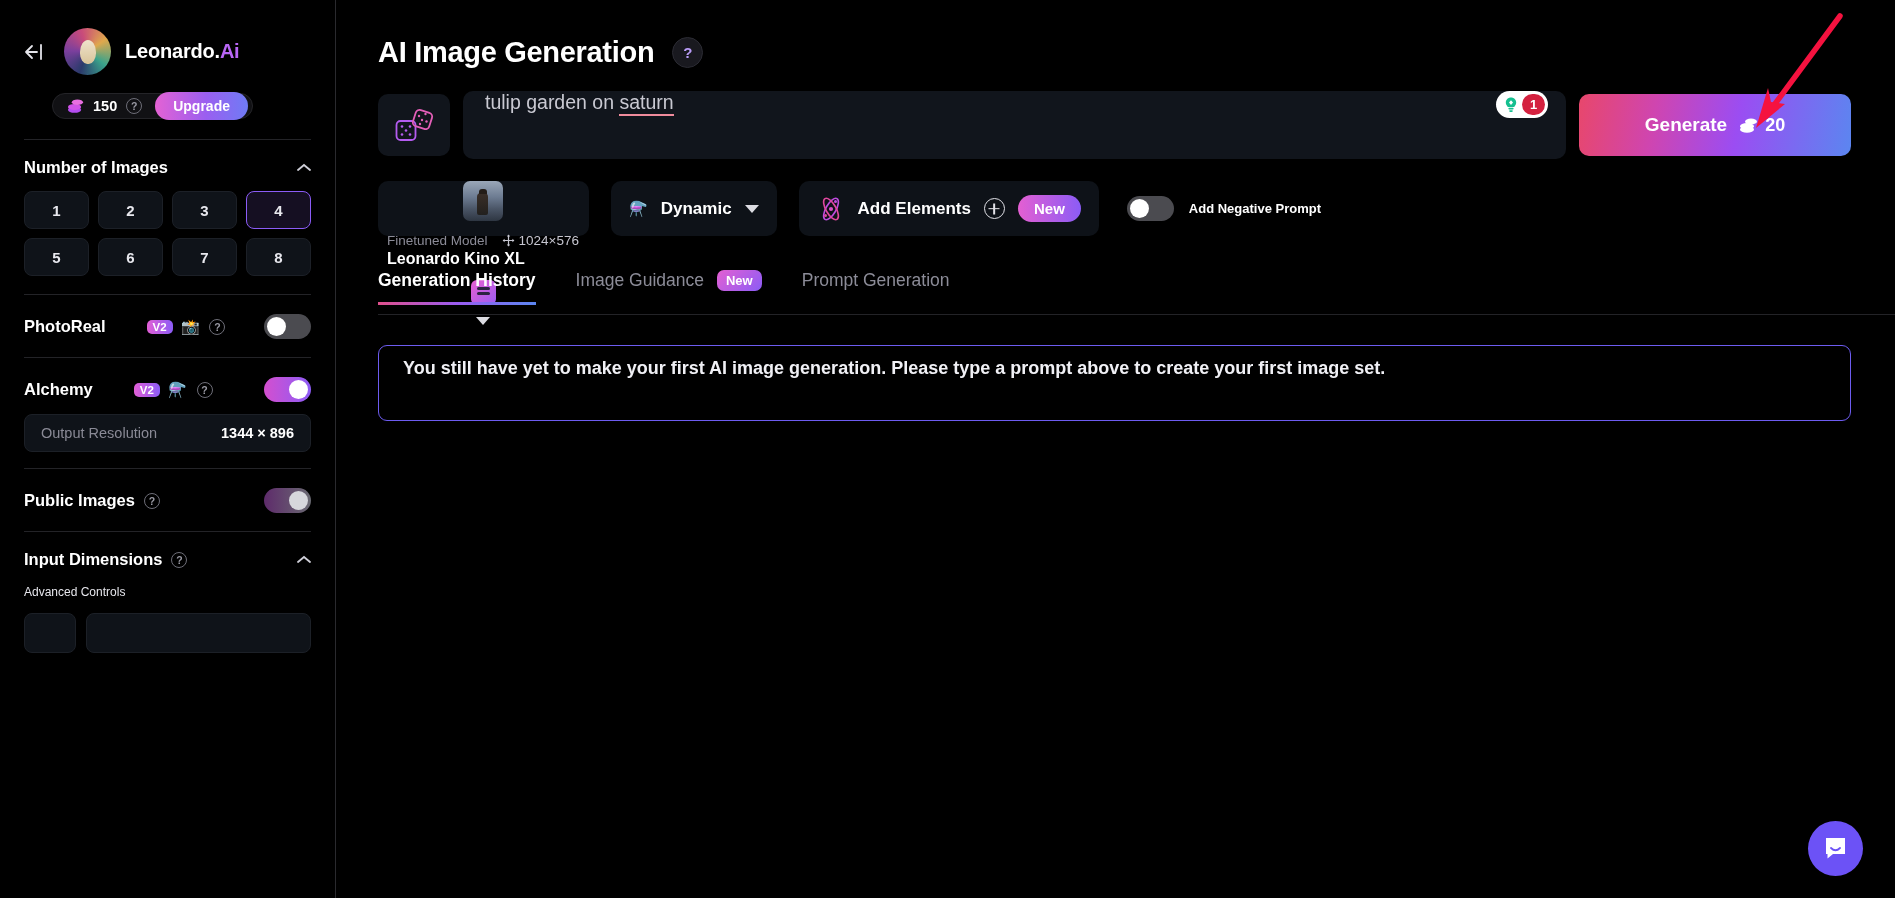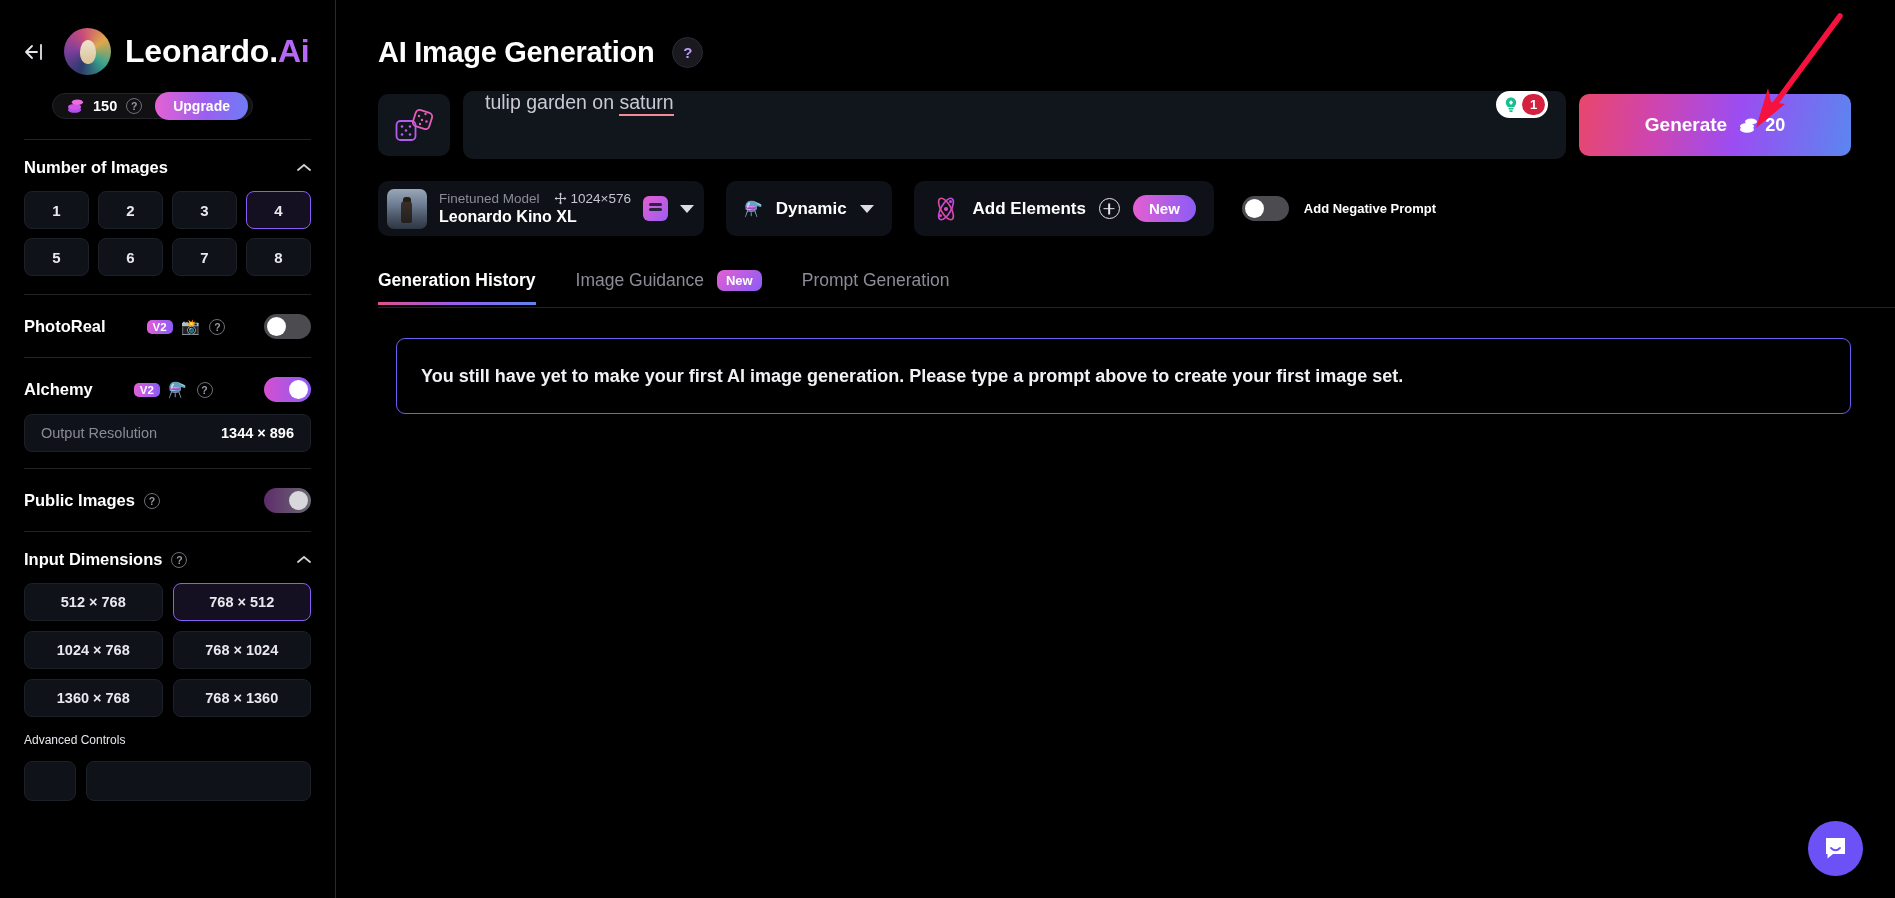--- a/index.html
+++ b/index.html
@@ -27,21 +27,21 @@
     background:
       radial-gradient(circle at 50% 42%, #f4e6c8 0 16%, transparent 17%),
       conic-gradient(from 200deg, #2b3a6b, #7b3f9d, #c94b7a, #e0a84c, #3aa38b, #2b3a6b);
     position: relative; overflow: hidden;
   }
   .avatar::after {
     content:""; position:absolute; left:50%; top:52%; transform:translate(-50%,-50%);
     width:16px; height:24px; border-radius:50% 50% 45% 45%;
     background: linear-gradient(#efe3cc, #d8c49a);
   }
-  .brand-text { font-size: 32px; font-weight: 700; letter-spacing: -0.2px; white-space: nowrap; }
+  .brand-text { font-size: 20px; font-weight: 700; letter-spacing: -0.2px; white-space: nowrap; }
   .brand-text .ai { color: #b866f5; }
 
   .credit-row { margin: 18px 0 0 28px; }
   .credit-pill {
     display: inline-flex; align-items: center;
     background: #111114; border: 1px solid #242428;
     border-radius: 999px; height: 26px; padding: 0 4px 0 14px; gap: 9px;
   }
   .coin-icon { width: 17px; height: 16px; display:block; }
   .credit-num { font-size: 14.5px; font-weight: 700; }
@@ -154,21 +154,21 @@
     width: 272px; height: 62px; border-radius: 10px; border: none; cursor: pointer;
     background: linear-gradient(100deg, #e8476b 0%, #cf45b0 28%, #9b4df2 58%, #5b86f0 100%);
     color: #fff; font-size: 19px; font-weight: 700; font-family: inherit;
     display: flex; align-items: center; justify-content: center; gap: 12px; flex: none;
   }
   .gen-coins { display: inline-flex; align-items: center; gap: 7px; font-size: 18px; font-weight: 700; }
 
   .settings-row { display: flex; align-items: center; gap: 22px; padding: 22px 0 0 42px; }
   .model-card {
     background: #0e1218; border-radius: 10px; height: 55px; display: flex; align-items: center;
-    padding: 0 10px 0 9px; gap: 12px; cursor: pointer;
+    padding: 0 10px 0 9px; gap: 12px; cursor: pointer; flex-direction: column;
   }
   .model-thumb {
     width: 40px; height: 40px; border-radius: 7px; flex: none; overflow: hidden;
     background: linear-gradient(#9aa7b8 0%, #6d7c92 40%, #4a5566 70%, #2e3642 100%);
     position: relative;
   }
   .model-thumb::before {
     content:""; position:absolute; left:14px; top:12px; width:11px; height:22px;
     background: linear-gradient(#3a2f28, #22201e); border-radius: 4px 4px 2px 2px;
   }
@@ -206,37 +206,37 @@
   }
   .plus-circle::before { width: 11px; height: 1.7px; transform: translate(-50%,-50%); }
   .plus-circle::after  { width: 1.7px; height: 11px; transform: translate(-50%,-50%); }
   .new-badge {
     background: linear-gradient(90deg, #e45fd2, #8b5cf6); border-radius: 999px;
     padding: 5px 16px; font-size: 15px; font-weight: 700; color:#fff;
   }
   .neg-row { display: flex; align-items: center; gap: 15px; margin-left: 6px; }
   .neg-label { font-size: 13px; font-weight: 700; text-align: right; }
 
-  .tabs-row { display: flex; align-items: flex-end; gap: 40px; padding: 34px 0 3px 42px; position: relative; }
+  .tabs-row { display: flex; align-items: flex-end; gap: 40px; padding: 34px 0 10px 42px; position: relative; }
   .tab { padding-bottom: 14px; font-size: 17.5px; cursor: pointer; position: relative; display:flex; align-items:center; gap:13px; }
   .tab.inactive { color: #8c8c98; }
   .tab.active { color: #fff; font-weight: 700; }
   .tab.active::after {
     content: ""; position: absolute; left: 0; right: 0; bottom: 0; height: 3px;
     background: linear-gradient(90deg, #e0508c, #9a5cf0, #5b86f0);
   }
   .tab-newbadge {
     background: linear-gradient(135deg, #e45fd2, #8b5cf6); border-radius: 7px;
     padding: 3px 9px; font-size: 13px; font-weight: 700; color:#fff;
   }
   .tabs-line { position: absolute; left: 42px; right: 0; bottom: 0; height: 1px; background: #232327; }
 
   .empty-banner {
-    margin: 30px 44px 0 60px; border: 1.5px solid #6d5cf0; border-radius: 9px;
-    min-height: 76px; display: flex; align-items: center; padding: 0 24px;
+    margin: 30px 44px 0 42px; border: 1.5px solid #6d5cf0; border-radius: 9px;
+    min-height: 76px; display: flex; align-items: flex-start; padding: 12px 24px;
   }
   .empty-text { font-size: 18px; font-weight: 700; color: #f0f0f5; }
 
   .chat-fab {
     position: absolute; right: 32px; bottom: 22px; width: 55px; height: 55px;
     border-radius: 50%; background: #6c52f6; cursor: pointer;
     display: flex; align-items: center; justify-content: center;
   }
   .chat-fab svg { display:block; }
 
@@ -345,28 +345,20 @@
       <div class="section-head">
         <div class="section-title">
           <span>Input Dimensions</span>
           <span class="q-circle">?</span>
         </div>
         <svg class="chev" viewBox="0 0 14 9">
           <path d="M1 7 L7 2 L13 7" stroke="#cfcfd8" stroke-width="1.8" fill="none" stroke-linecap="round"></path>
         </svg>
       </div>
 
-      <div class="dim-grid">
-        <button class="dim-btn">512 × 768</button>
-        <button class="dim-btn sel">768 × 512</button>
-        <button class="dim-btn">1024 × 768</button>
-        <button class="dim-btn">768 × 1024</button>
-        <button class="dim-btn">1360 × 768</button>
-        <button class="dim-btn">768 × 1360</button>
-      </div>
 
       <div class="adv-title">Advanced Controls</div>
       <div class="adv-peek">
         <div class="p1"></div>
         <div class="p2"></div>
       </div>
 
     </div>
   </aside>
 

